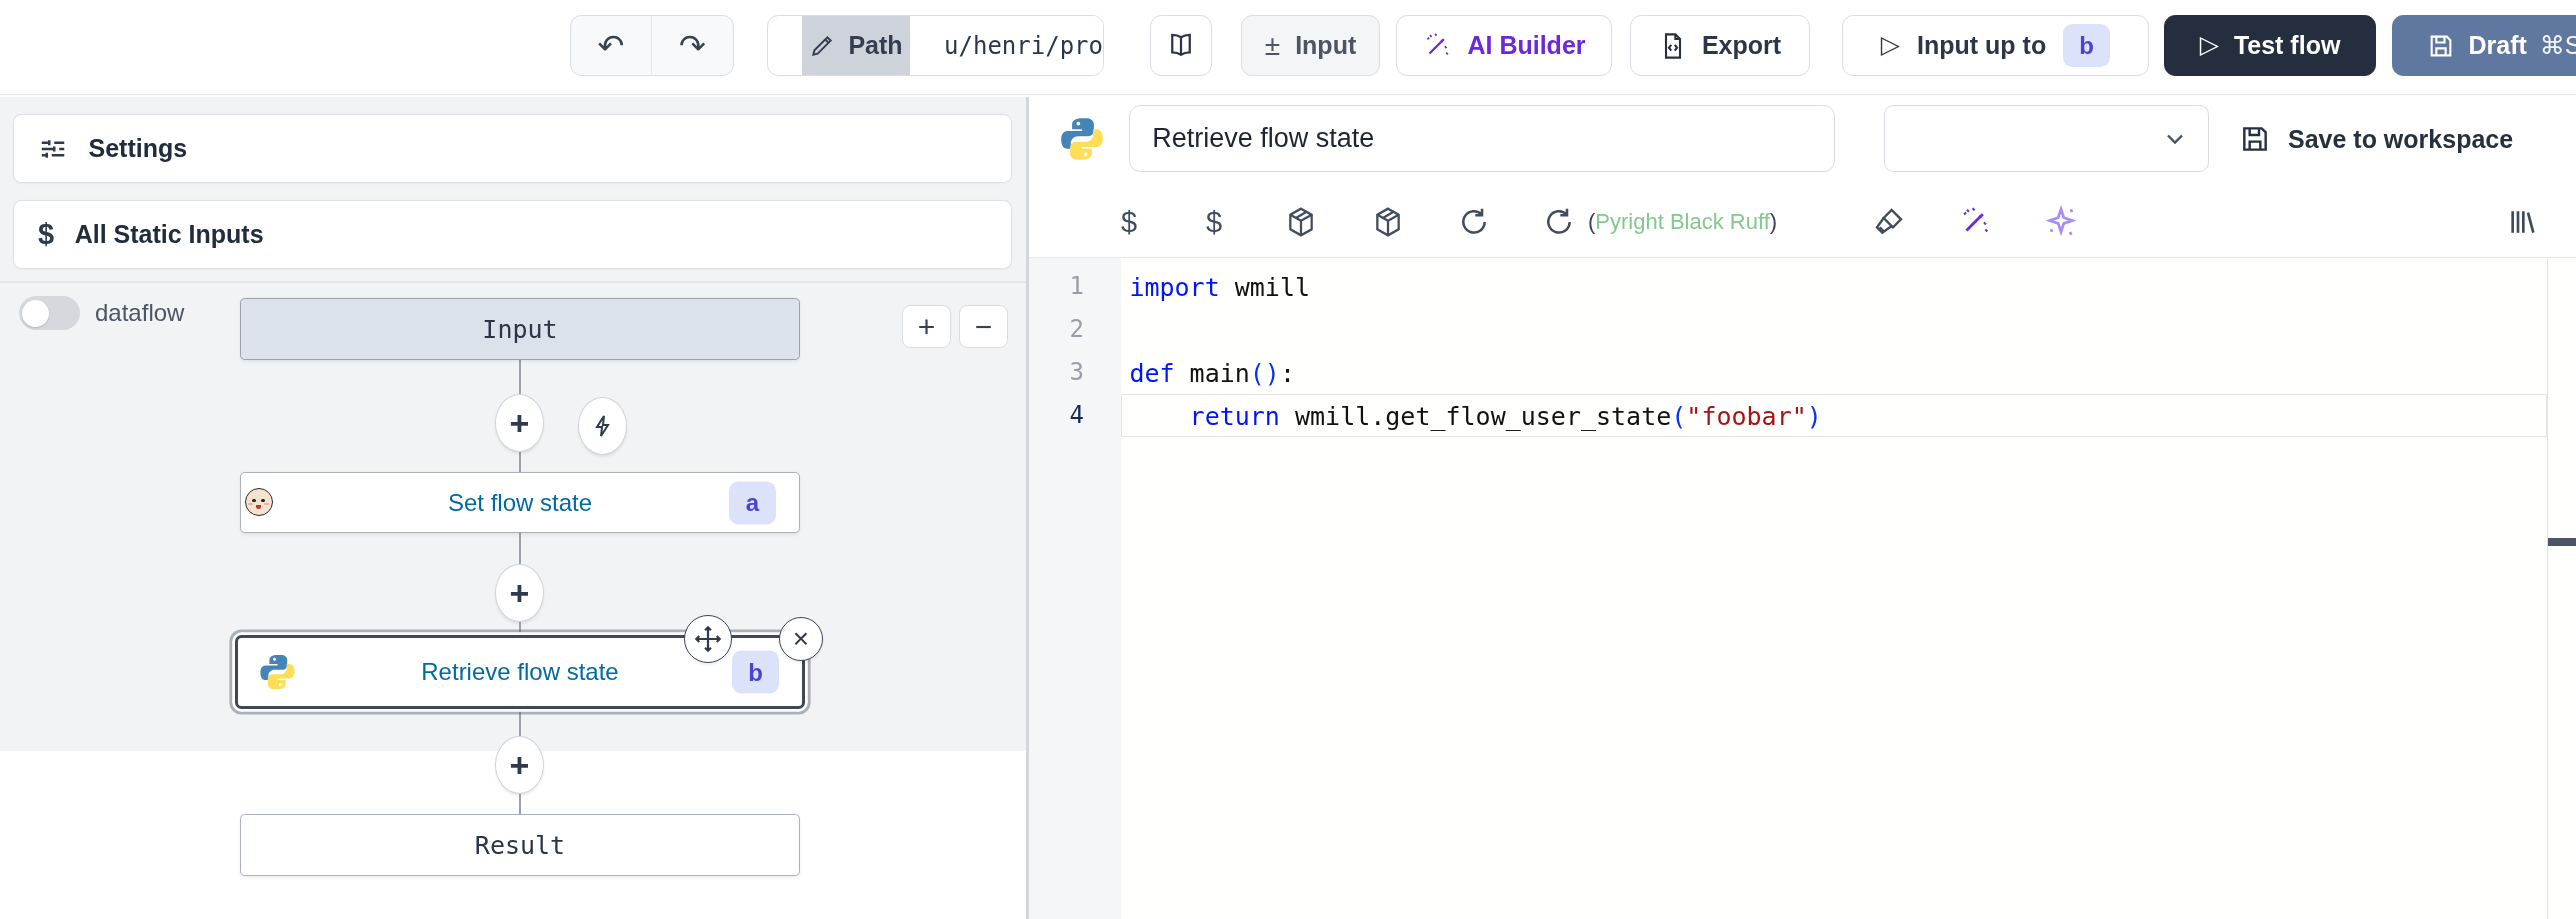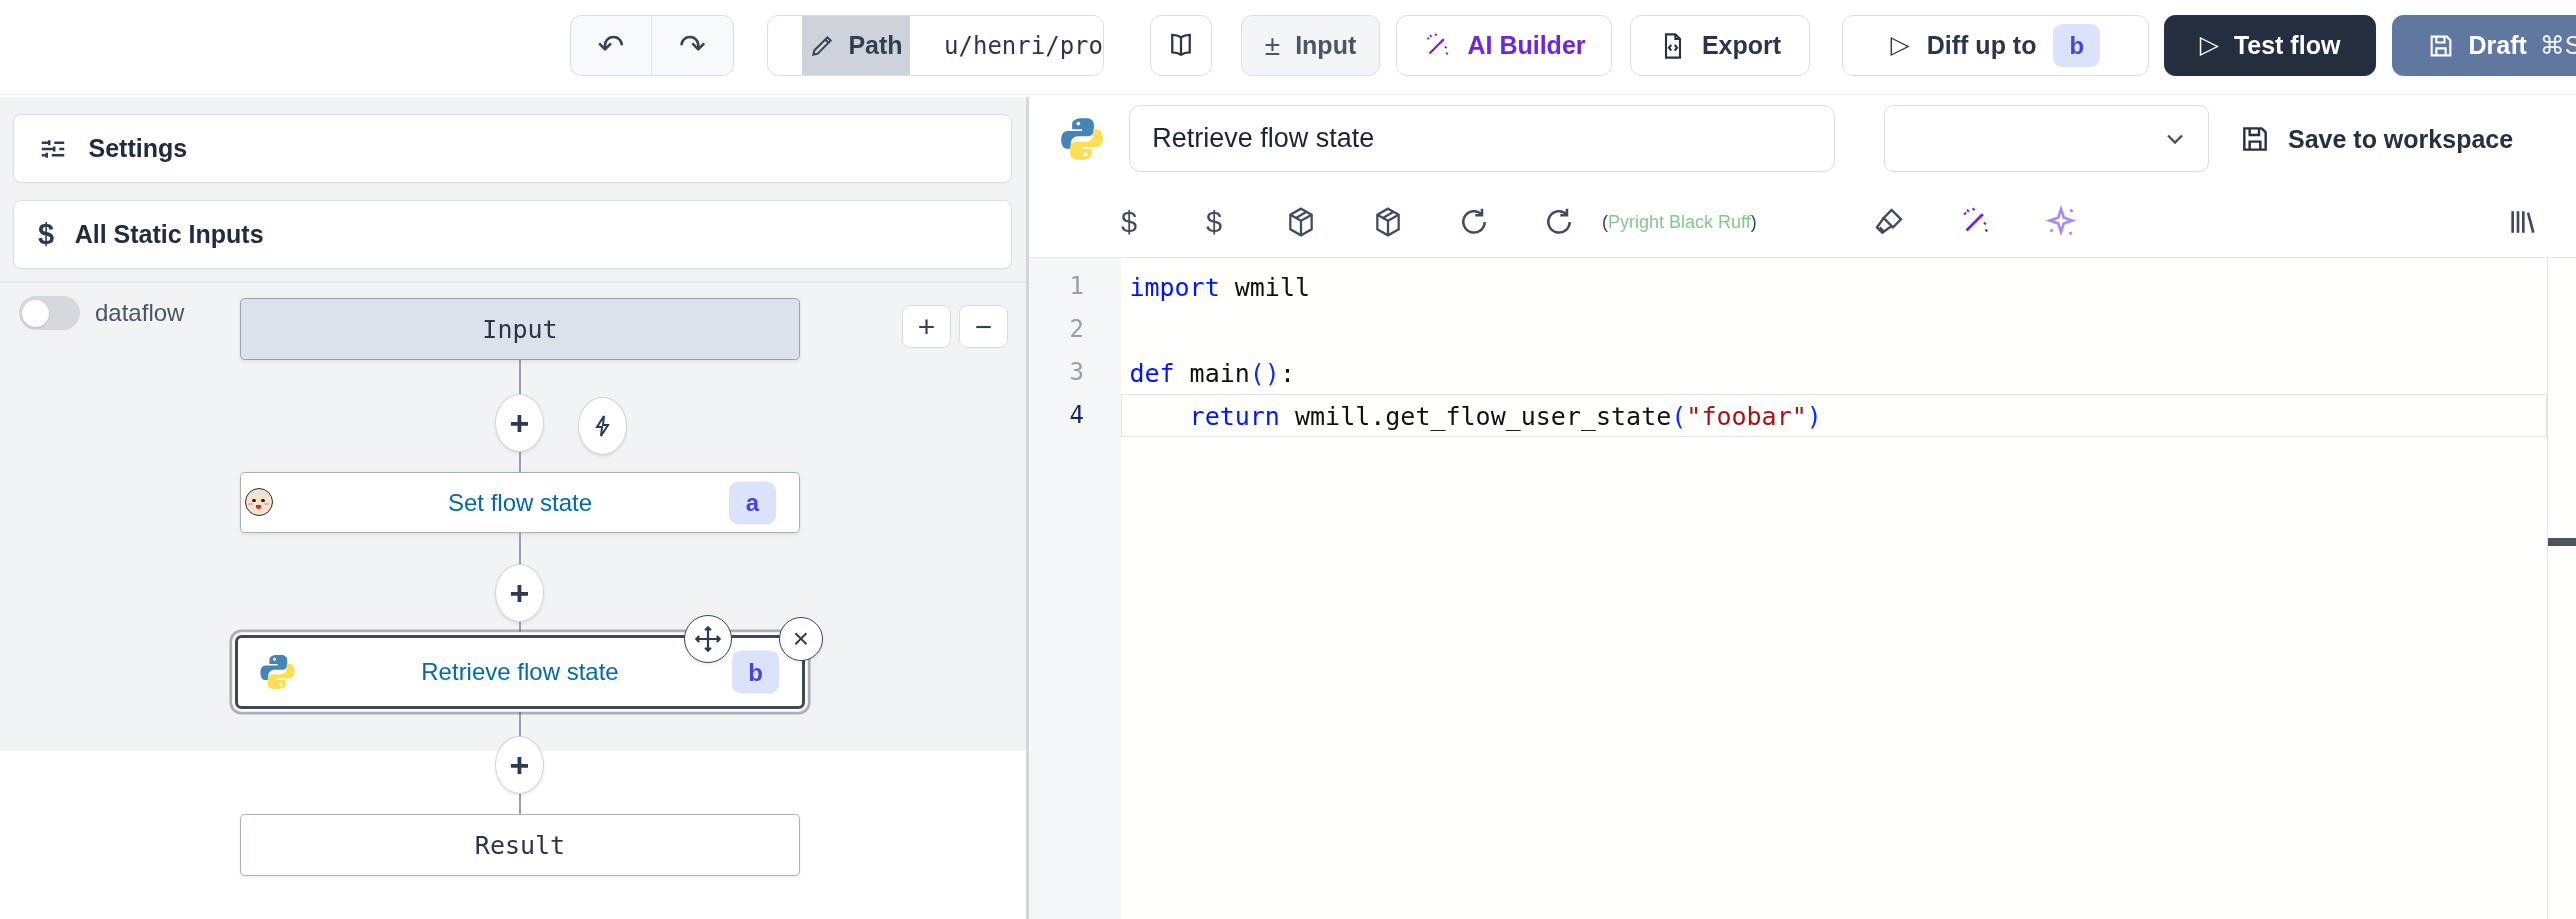--- a/index.html
+++ b/index.html
@@ -112,21 +112,21 @@
     border:1.9px solid #d8dce2; border-radius:9.3px; background:#fff; cursor:pointer; }
   .lang-select .chev { position:absolute; right:18.6px; top:50%; transform:translateY(-50%); color:#47505f; }
   .save-ws { position:absolute; left:1210px; top:18.6px; height:47px; display:flex; align-items:center;
     gap:17px; font-size:25px; font-weight:600; color:#27303f; cursor:pointer; }
 
   .ed-toolbar { position:absolute; left:0; top:89px; width:1547px; height:72px; border-bottom:1.9px solid #e6e8eb; }
   .tb-item { position:absolute; top:50%; transform:translate(-50%,-50%); color:#414c5e; cursor:pointer;
     display:flex; align-items:center; justify-content:center;}
   .status-dot { width:21.4px; height:21.4px; border-radius:50%; background:#8be9c; cursor:default; }
   .tb-dollar { font-size:29px; font-weight:500; }
-  .assistants { position:absolute; left:573px; top:50%; transform:translateY(-50%); font-size:18px;
+  .assistants { position:absolute; left:559px; top:50%; transform:translateY(-50%); font-size:22px;
     white-space:nowrap; cursor:pointer; }
   .assistants .paren { color:#3c4453; } .assistants .green { color:#84c88e; }
 
   
   .code-area { position:absolute; left:0; top:161px; width:1547px; height:662px; background:#fffffe; }
   .gutter { position:absolute; left:0; top:0; width:92px; height:662px; background:#f5f6f8; }
   .gutter-num { height:43px; line-height:43px; text-align:right; padding-right:37px;
     font-family:"DejaVu Sans Mono", monospace; font-size:24px; color:#979ea8; }
   .gutter-inner, .code-lines { padding-top:6.5px; }
   .gutter-num.active { color:#16295f; }
@@ -197,21 +197,21 @@
         <path d="M6 2h8l4 4v16H6z"></path>
           <path d="M14 2v4h4"></path>
         <path d="M10.5 11l-2 2.5 2 2.5M13.5 11l2 2.5-2 2.5"></path>
       </svg>
     </span>
     <span>Export</span>
   </div>
 
   <div class="btn testupto-btn">
     <span class="play-glyph">▷</span>
-    <span>Diff up to</span>
+    <span>Input up to</span>
     <span class="badge">b</span>
   </div>
 
   <div class="btn testflow-btn">
     <span class="play-glyph">▷</span>
     <span>Test flow</span>
   </div>
 
   <div class="btn draft-btn">
     <span>

